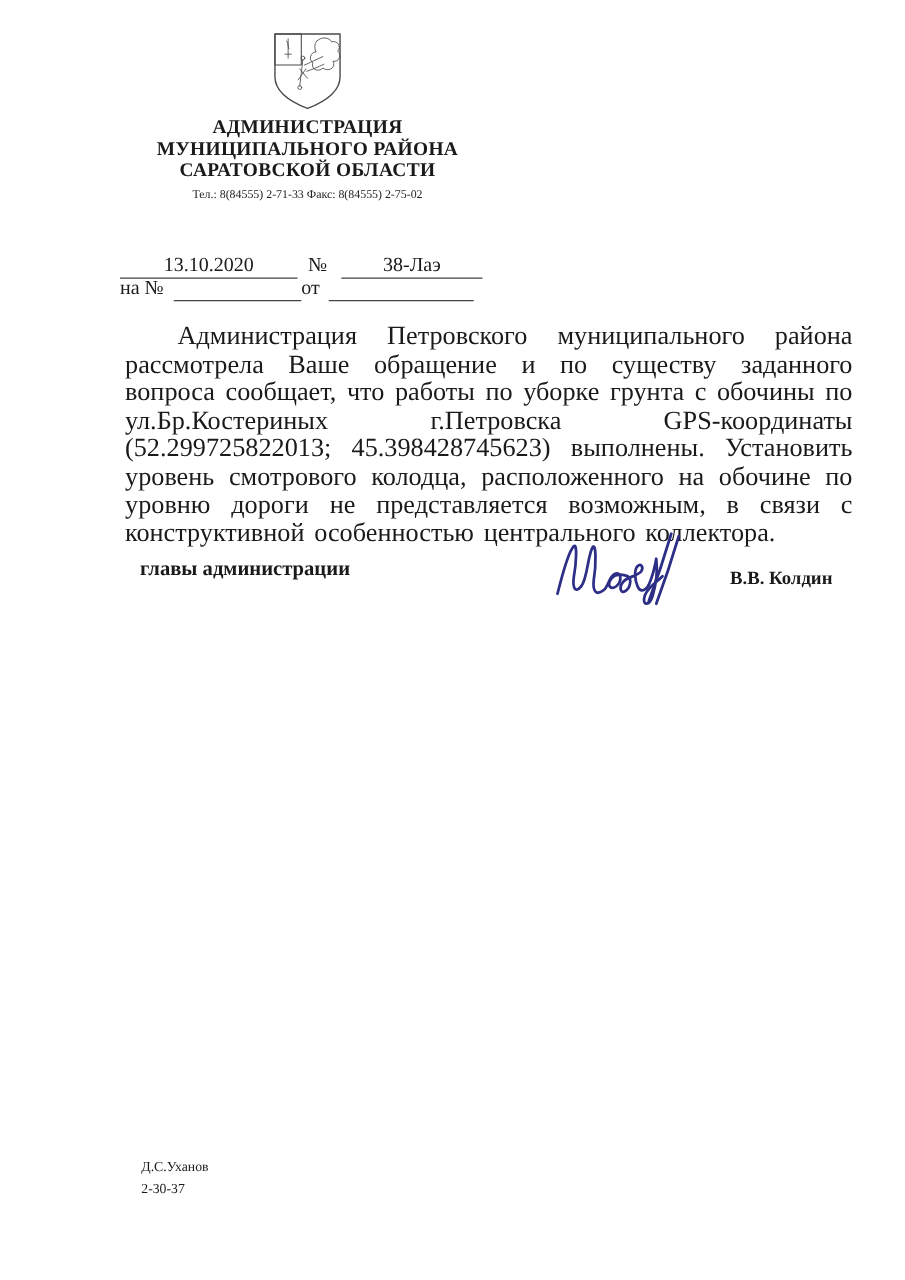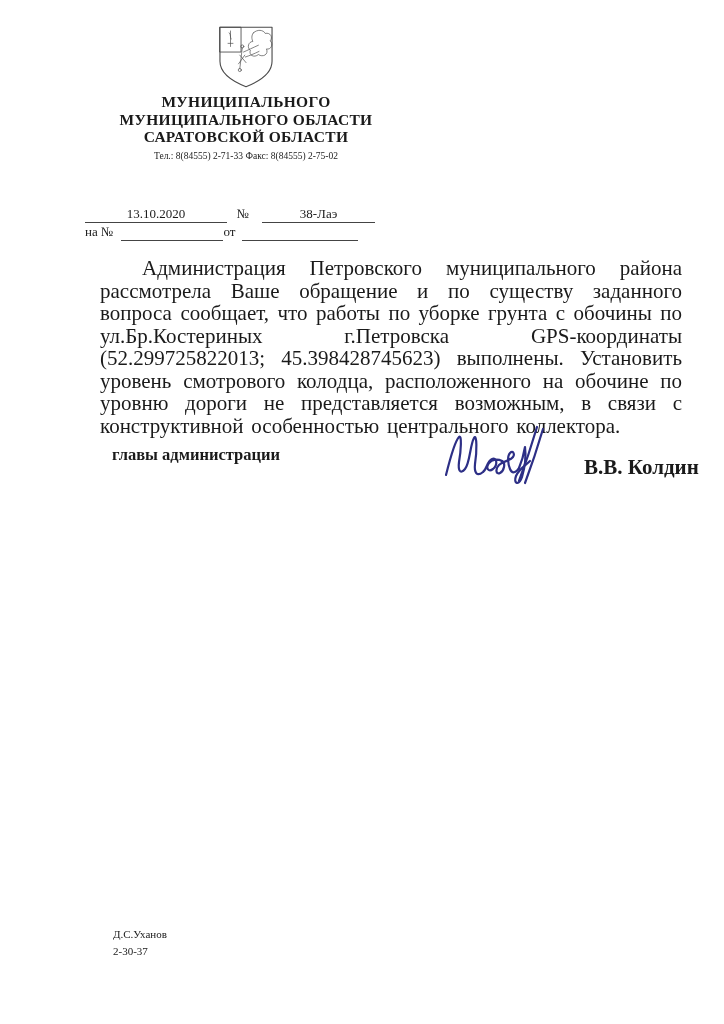--- a/index.html
+++ b/index.html
@@ -6,39 +6,39 @@
   .page {
     position:relative; width:724px; height:1024px; background:#ffffff;
     font-family:"Liberation Serif", serif; color:#1a1a1a; overflow:hidden;
   }
   
   .letterhead { position:absolute; left:95px; top:24px; width:302px; text-align:center; }
   .emblem { width:62px; height:66px; display:block; margin:0 auto; }
   .org { font-weight:bold; font-size:15.5px; line-height:17.5px; letter-spacing:0.3px; margin-top:3px; }
   .addr { margin-top:5px; font-size:9.5px; line-height:11.5px; color:#222; }
   
-  .ref { position:absolute; left:85px; top:205px; width:292px; font-size:13px; }
+  .ref { position:absolute; left:96px; top:205px; width:292px; font-size:16px; }
   .ref-row { display:flex; align-items:flex-end; height:18px; }
   .ufield { border-bottom:1px solid #444; text-align:center; min-height:16px; box-sizing:border-box; }
   .f-date { width:142px; }
   .f-numsign { width:32px; text-align:center; padding-bottom:1px; }
   .f-num { width:113px; }
   .lbl { padding:0 3px 1px 0; white-space:nowrap; }
   .f-blank1 { width:102px; margin-left:5px; }
   .f-blank2 { width:116px; margin-left:4px; }
   
   .body-par {
     position:absolute; left:100px; top:257px; width:582px; margin:0;
     font-size:21px; line-height:22.5px; text-align:justify; text-indent:42px;
     word-spacing:2.5px;
   }
   
   .sig-title { position:absolute; left:112px; top:444px; font-weight:bold; font-size:16.5px; line-height:22.5px; }
   .signature-svg { position:absolute; left:440px; top:416px; width:110px; height:82px; }
-  .sig-name { position:absolute; left:584px; top:455px; font-weight:bold; font-size:21px; }
+  .sig-name { position:absolute; left:584px; top:455px; font-weight:bold; font-size:15px; }
   
   .exec { position:absolute; left:113px; top:926px; font-size:11px; line-height:16.5px; }
   .ink { fill:none; stroke-width:2.2; stroke-linecap:round; stroke-linejoin:round; }
   .sketch { fill:none; stroke:#4a4a4a; stroke-linecap:round; stroke-linejoin:round; }
 </style>
 </head>
 <body>
 
 <div class="page">
 
@@ -47,22 +47,22 @@
       <path class="sketch" stroke-width="1.8" d="M8,5 H92 V60 C92,79 73,92 50,101 C27,92 8,79 8,60 Z"></path>
       <rect class="sketch" stroke-width="1.4" x="8" y="5" width="34" height="40"></rect>
       <path class="sketch" stroke-width="1.1" d="M25,11 V36 M21,31 H29 M23,14 C26,17 24,21 26,24"></path>
       <path class="sketch" stroke-width="1.1" d="M62,14 C68,8 78,9 81,15 C89,13 94,21 89,27 C95,32 90,42 83,40 C87,49 77,54 70,49 C63,55 54,50 57,42 C51,38 54,28 61,28 C58,21 60,16 62,14 Z"></path>
       <path class="sketch" stroke-width="1.1" d="M70,34 C61,38 53,42 46,45 M71,44 C63,48 55,51 49,53"></path>
       <path class="sketch" stroke-width="1.1" d="M44,38 L40,72 M40,50 L50,62 M48,50 L38,64"></path>
       <circle class="sketch" stroke-width="1.1" cx="44" cy="36" r="2.5"></circle>
       <circle class="sketch" stroke-width="1.1" cx="40" cy="74" r="2.5"></circle>
     </svg>
     <div class="org">
-      <div>МУНИЦИПАЛЬНОГО</div>
-      <div>МУНИЦИПАЛЬНОГО ОБЛАСТИ</div>
+      <div>АДМИНИСТРАЦИЯ</div>
+      <div>МУНИЦИПАЛЬНОГО РАЙОНА</div>
       <div>САРАТОВСКОЙ ОБЛАСТИ</div>
     </div>
     <div class="addr">
       <div>Тел.: 8(84555) 2-71-33 Факс: 8(84555) 2-75-02</div>
     </div>
   </div>
 
   <div class="ref">
     <div class="ref-row">
       <span class="ufield f-date">13.10.2020</span>

